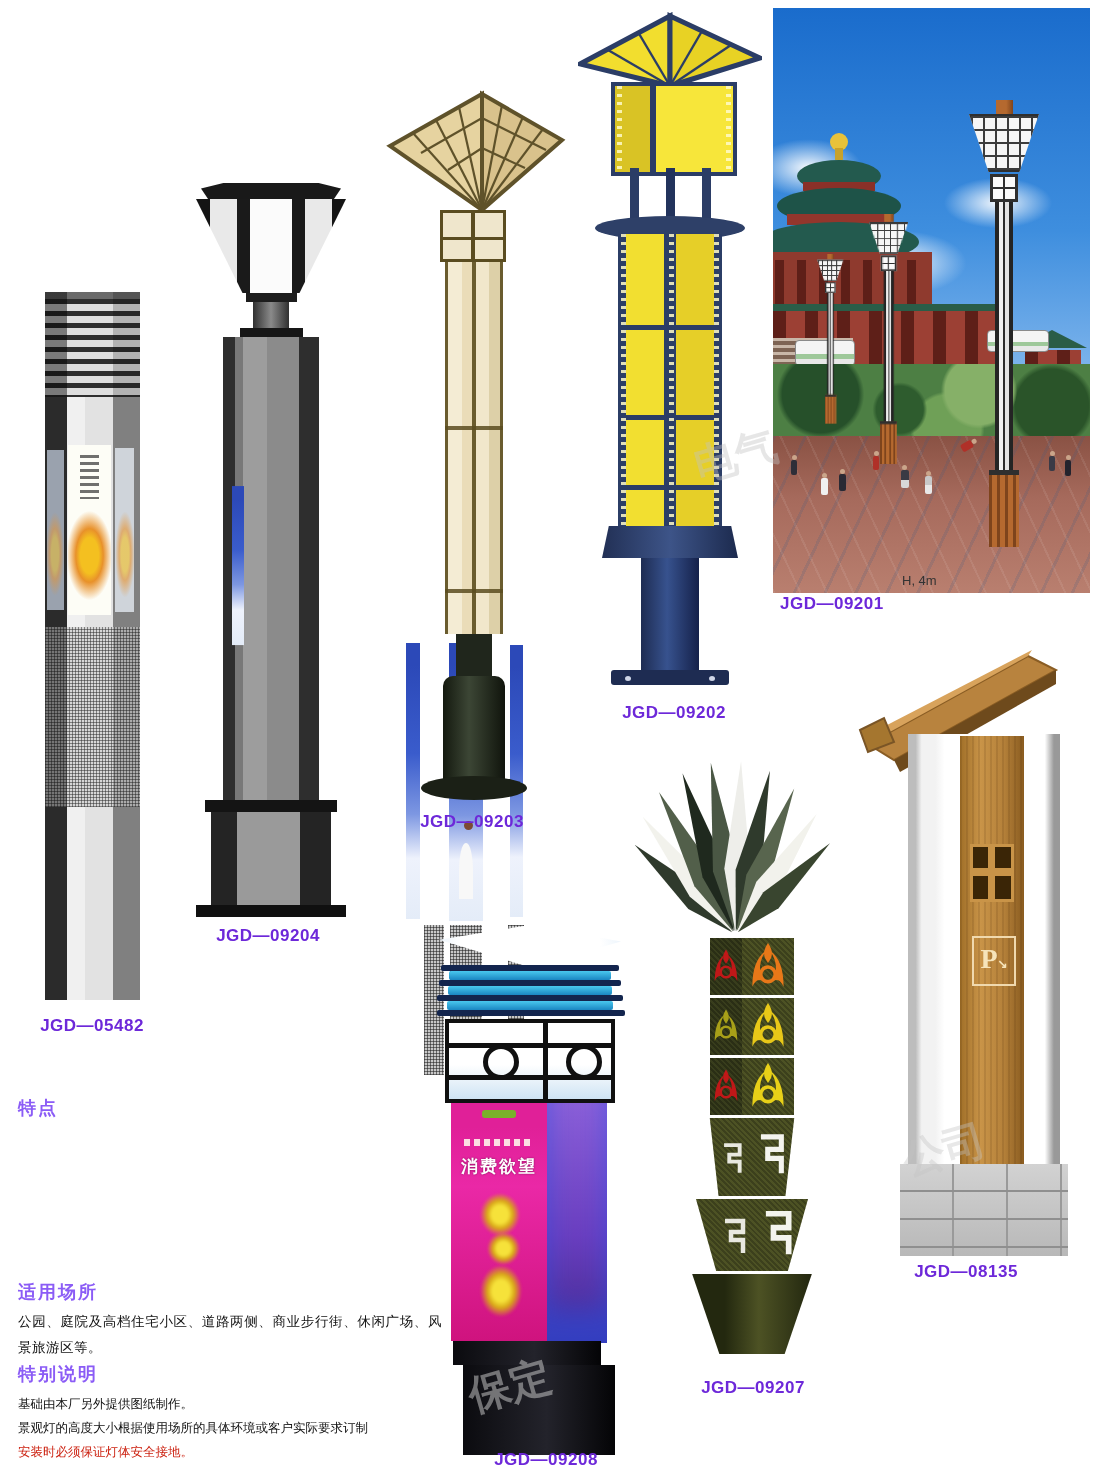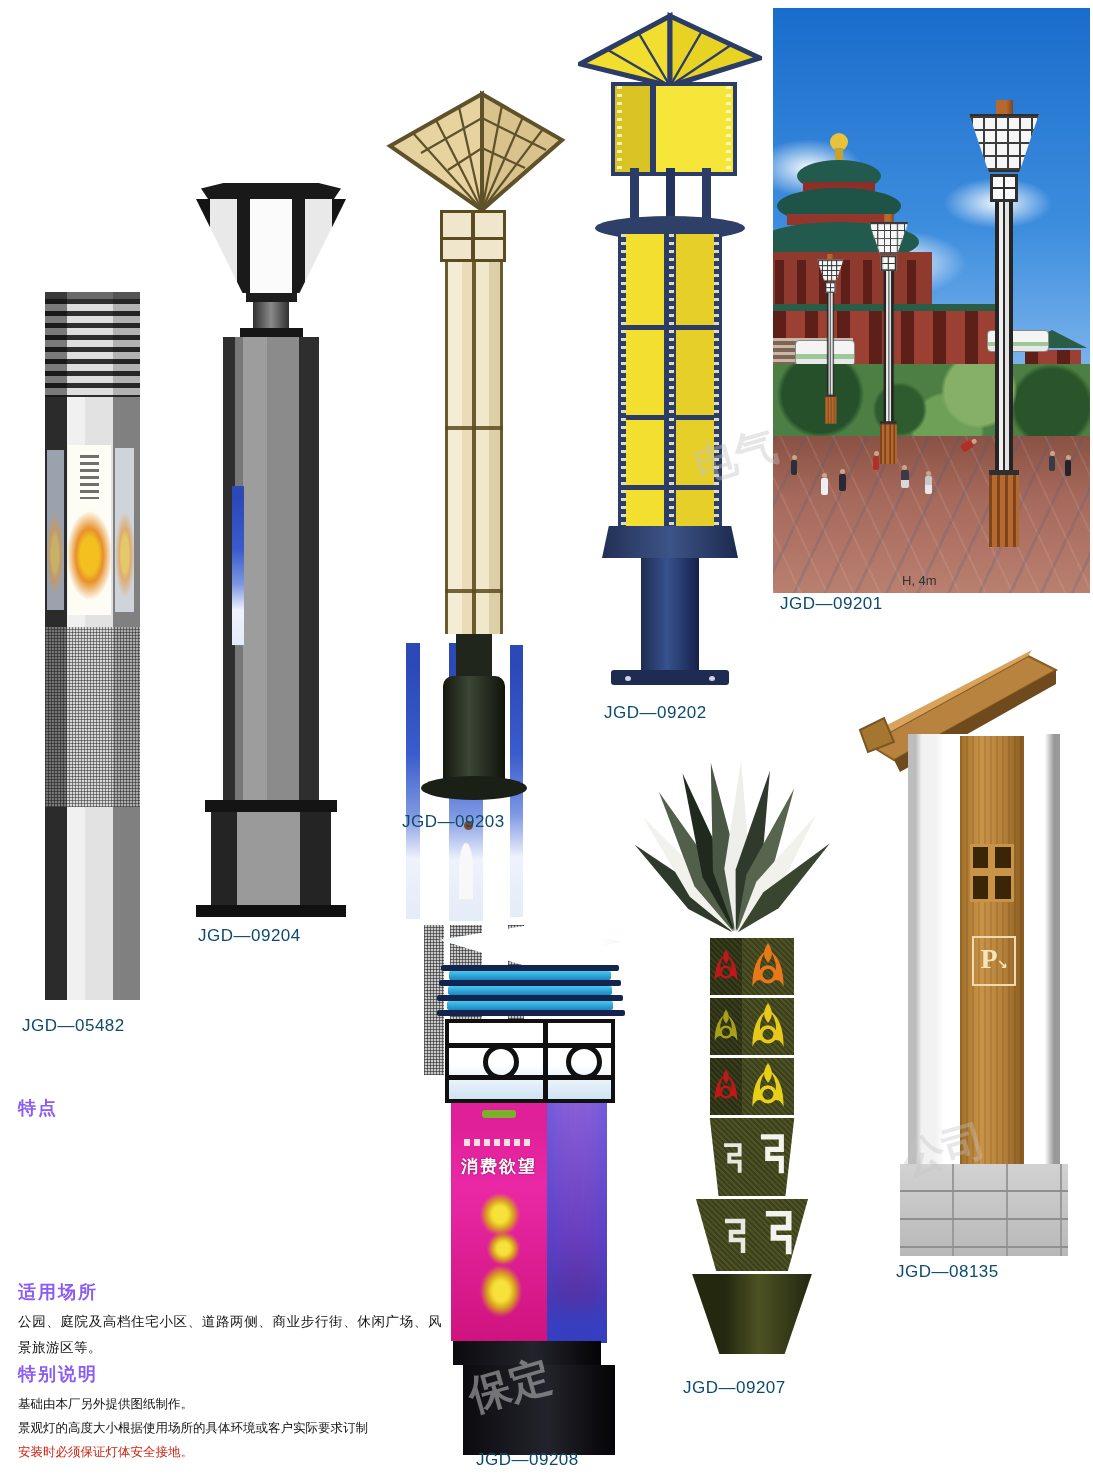--- a/index.html
+++ b/index.html
@@ -1,20 +1,20 @@
 <!DOCTYPE html>
 <html><head>
 <meta charset="utf-8">
 <style>
   html,body{margin:0;padding:0;background:#fff;}
   #page{position:relative;width:1093px;height:1483px;background:#fff;overflow:hidden;
         font-family:"DejaVu Sans",sans-serif;}
   .abs{position:absolute;}
-  .lbl{position:absolute;font-family:"Liberation Sans",sans-serif;font-size:17px;color:#0c4a6e;
-       text-align:left;letter-spacing:.5px;white-space:nowrap;}
+  .lbl{position:absolute;font-family:"Liberation Sans",sans-serif;font-size:17px;color:#6d28d9;
+       text-align:center;letter-spacing:.5px;white-space:nowrap;font-weight:bold;}
   .note{position:absolute;font-family:"Liberation Sans",sans-serif;font-size:13px;color:#333;}
   .wm{position:absolute;color:rgba(195,195,195,.55);font-size:42px;font-weight:bold;
       transform:rotate(-16deg);pointer-events:none;}
 
   
   .sec-h{position:absolute;left:18px;width:430px;font-size:18px;font-weight:bold;color:#8b5cf6;letter-spacing:2px;}
   .sec-b{position:absolute;left:18px;width:424px;font-size:13.5px;line-height:26px;color:#111;
          text-align:justify;letter-spacing:.5px;}
   .sec-s{position:absolute;left:18px;width:424px;font-size:12.5px;line-height:24px;color:#111;}
   .redline{color:#cc2211;}

